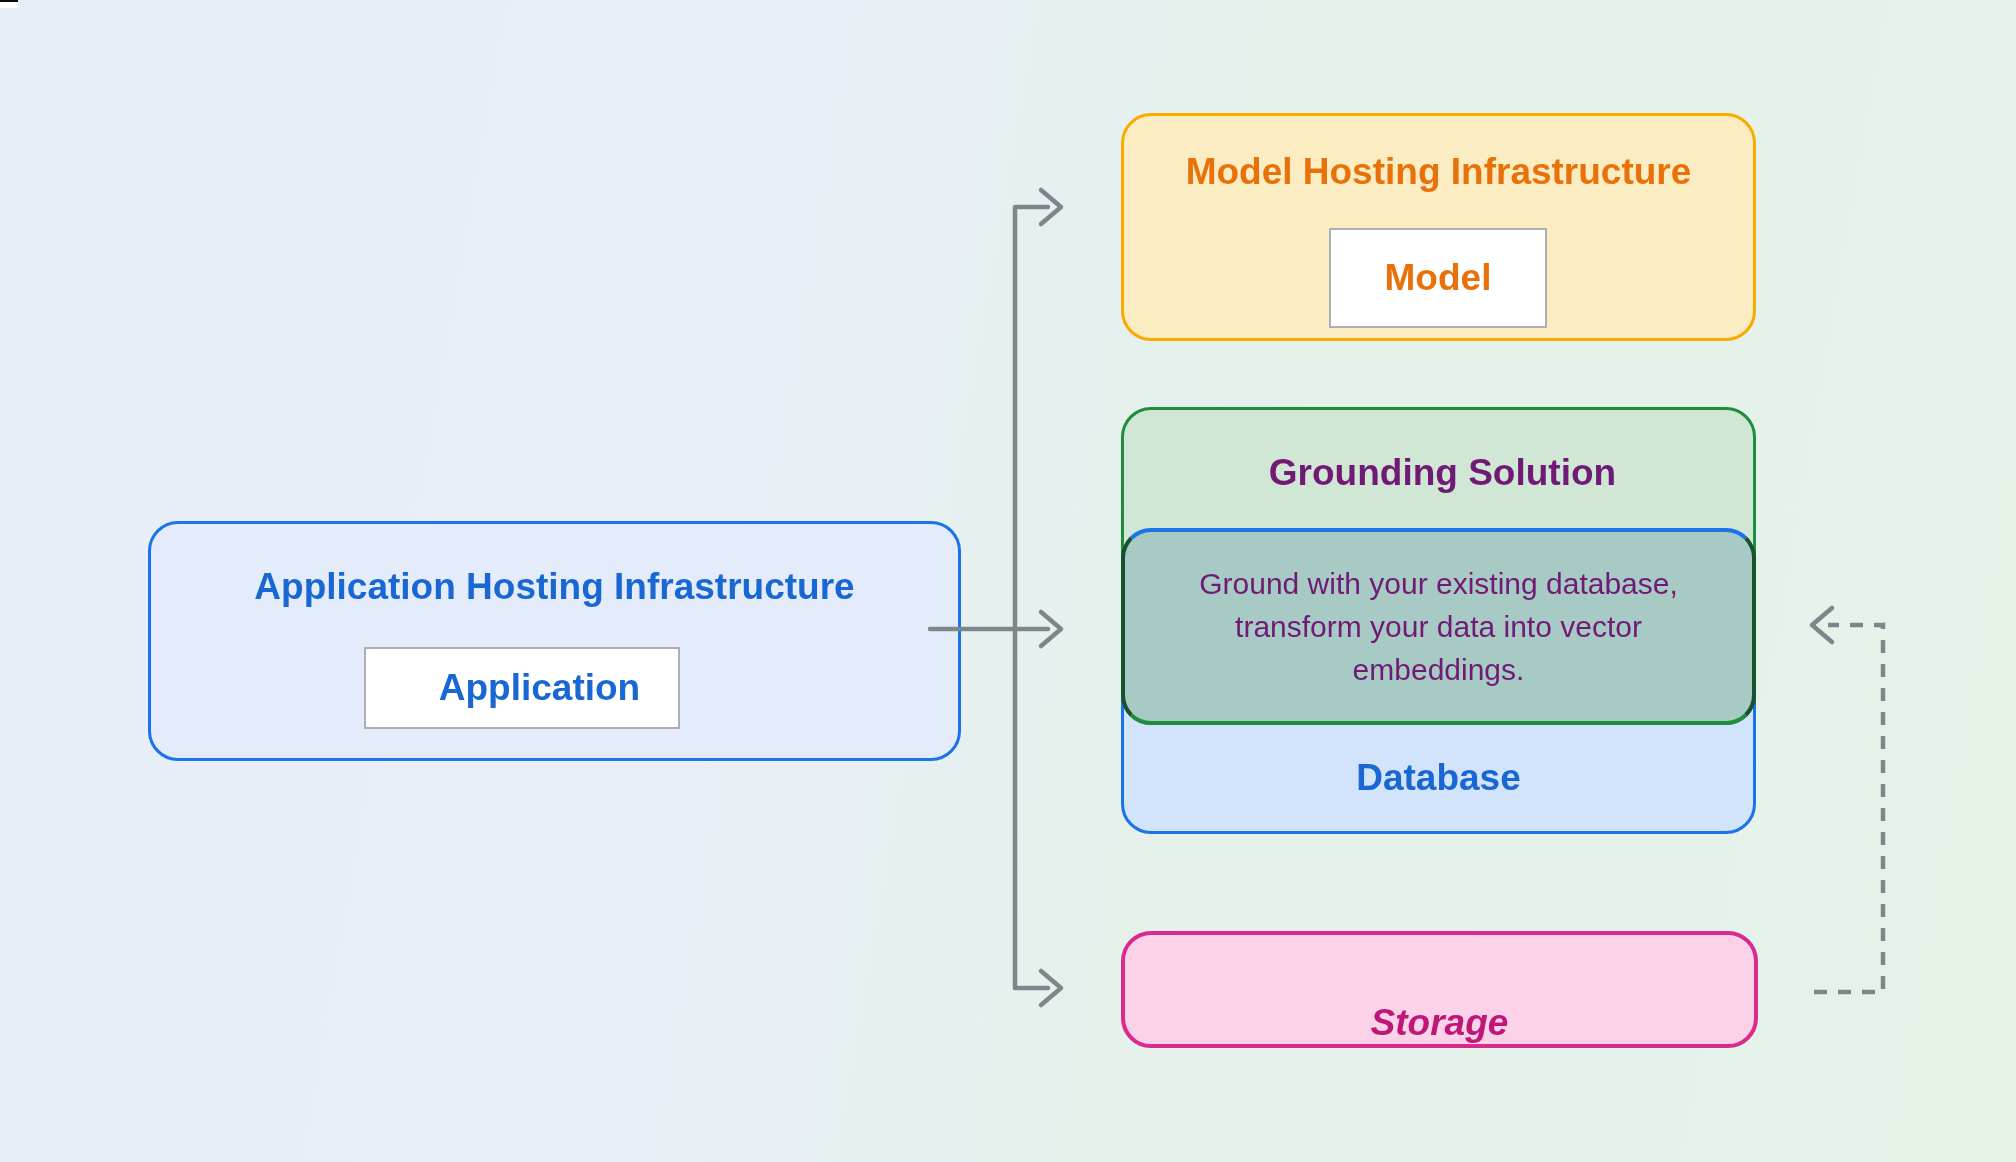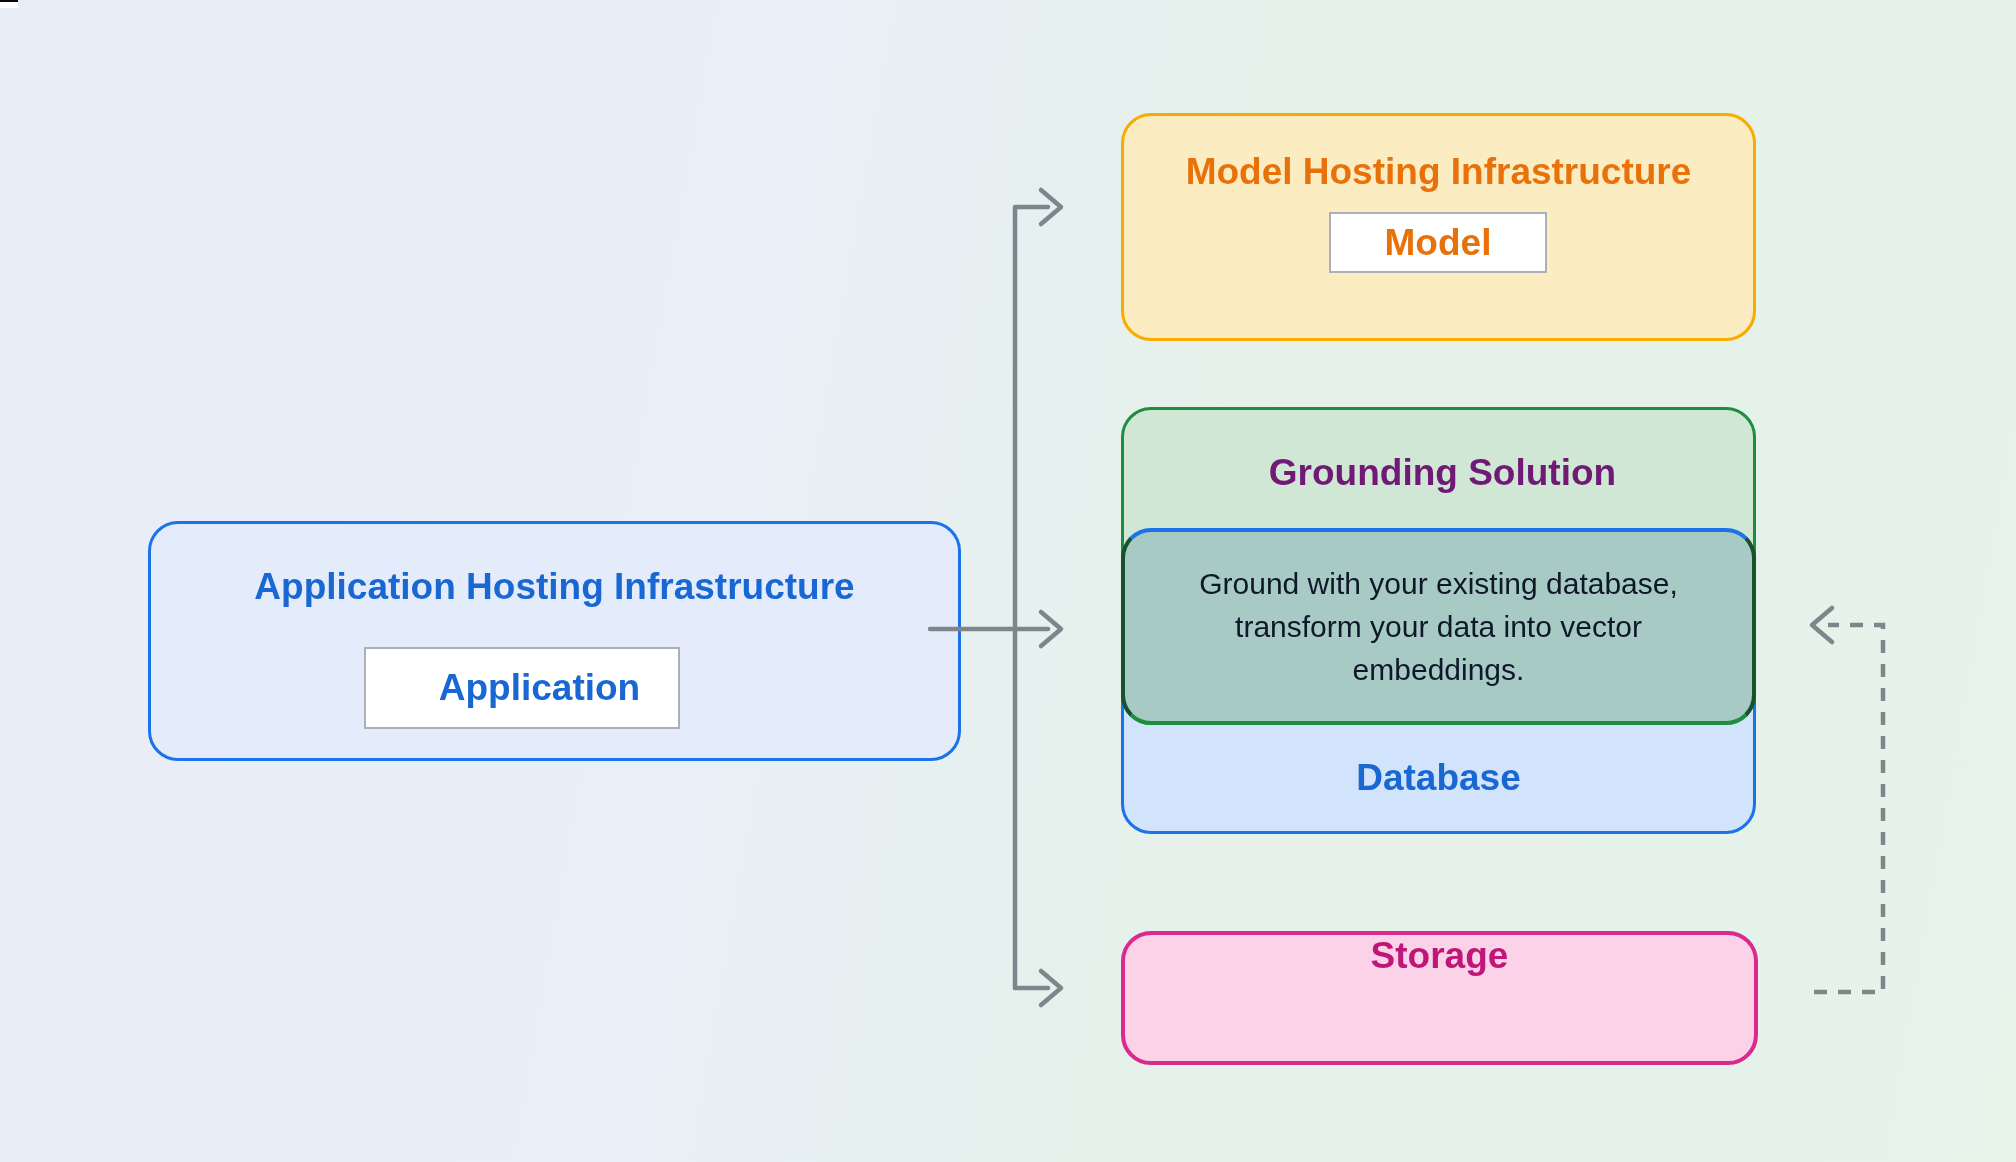--- a/index.html
+++ b/index.html
@@ -17,40 +17,40 @@
     display:flex;align-items:center;justify-content:center;
     font-weight:bold;font-size:37px;
   }
   
   .app-box{left:148px;top:521px;width:813px;height:240px;border:3.5px solid #1a73e8;background:#e4ecfb;}
   .app-box .box-title{margin-top:40px;color:#1967d2;}
   .app-chip{left:364px;top:647px;width:316px;height:82px;color:#1967d2;padding-left:35px;}
   
   .model-box{left:1121px;top:113px;width:635px;height:228px;border:3.5px solid #f9ab00;background:#fbecc1;}
   .model-box .box-title{margin-top:33px;color:#e8710a;}
-  .model-chip{left:1329px;top:212px;width:218px;height:61px;color:#e8710a;}
+  .model-chip{left:1329px;top:228px;width:218px;height:100px;color:#e8710a;}
   
   .grounding-box{left:1121px;top:407px;width:635px;height:318px;border:3.5px solid #1e8e3e;background:#d0e7d5;z-index:2;}
   .grounding-box .box-title{margin-top:40px;color:#701a75;margin-left:8px;}
   
   .database-box{left:1121px;top:528px;width:635px;height:306px;border:3.5px solid #1a73e8;background:#d2e3fc;z-index:1;}
   .database-label{position:absolute;left:0;bottom:0;width:100%;height:106px;display:flex;align-items:center;justify-content:center;font-weight:bold;font-size:37px;color:#1967d2;}
   
   .overlap-box{
     left:1121px;top:528px;width:635px;height:197px;z-index:3;
     background:#a8cac5;
     border-top:4px solid #1a73e8;border-bottom:4px solid #1e8e3e;
     border-left:4px solid #17512e;border-right:4px solid #17512e;
     display:flex;align-items:center;justify-content:center;
   }
-  .overlap-text{width:580px;text-align:center;font-size:30px;line-height:43px;color:#0f172a;}
+  .overlap-text{width:580px;text-align:center;font-size:30px;line-height:43px;color:#701a75;}
   
   .storage-box{
-    left:1121px;top:931px;width:637px;height:134px;border:4px solid #d92a8d;background:#fbd2e8;
-    display:flex;align-items:flex-start;justify-content:center;font-weight:bold;font-size:37px;color:#bf1677;
+    left:1121px;top:931px;width:637px;height:117px;border:4px solid #d92a8d;background:#fbd2e8;
+    display:flex;align-items:flex-end;justify-content:center;font-weight:bold;font-size:37px;color:#bf1677;font-style:italic;
   }
   .arrow-layer{position:absolute;left:0;top:0;z-index:4;pointer-events:none;}
   .screen-artifact{position:absolute;left:0;top:0;width:18px;height:8px;background:#ffffff;border-top:2.5px solid #0a0a0a;box-sizing:border-box;}
 </style>
 </head>
 <body>
 
 <div id="canvas">
 
   <div class="screen-artifact"></div>

